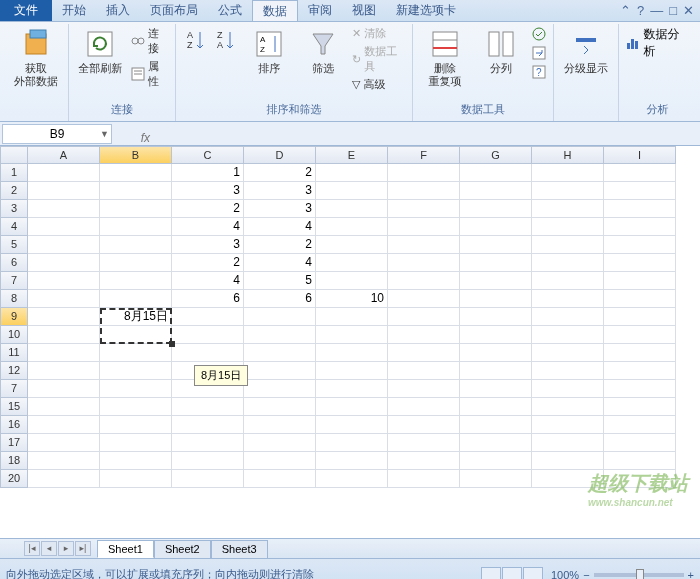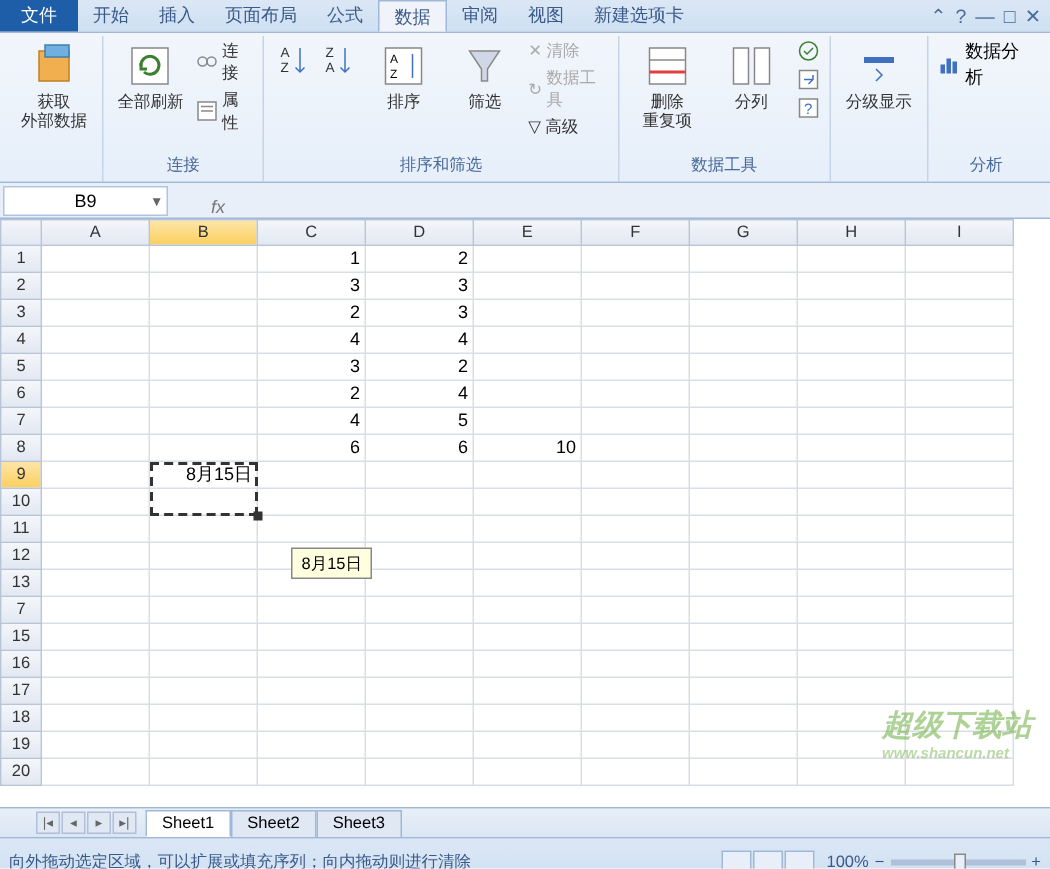--- a/index.html
+++ b/index.html
@@ -409,32 +409,20 @@
         <div class="cell" style="width: 72px;"></div>
         <div class="cell" style="width: 72px;"></div>
         <div class="cell" style="width: 72px;"></div>
         <div class="cell" style="width: 72px;"></div>
         <div class="cell" style="width: 72px;"></div>
         <div class="cell" style="width: 72px;"></div>
         <div class="cell" style="width: 72px;"></div>
         <div class="cell" style="width: 72px;"></div>
       </div>
       <div class="row">
-        <div class="rowhdr">13</div>
-        <div class="cell" style="width: 72px;"></div>
-        <div class="cell" style="width: 72px;"></div>
-        <div class="cell" style="width: 72px;"></div>
-        <div class="cell" style="width: 72px;"></div>
-        <div class="cell" style="width: 72px;"></div>
-        <div class="cell" style="width: 72px;"></div>
-        <div class="cell" style="width: 72px;"></div>
-        <div class="cell" style="width: 72px;"></div>
-        <div class="cell" style="width: 72px;"></div>
-      </div>
-      <div class="row">
         <div class="rowhdr">7</div>
         <div class="cell" style="width: 72px;"></div>
         <div class="cell" style="width: 72px;"></div>
         <div class="cell" style="width: 72px;"></div>
         <div class="cell" style="width: 72px;"></div>
         <div class="cell" style="width: 72px;"></div>
         <div class="cell" style="width: 72px;"></div>
         <div class="cell" style="width: 72px;"></div>
         <div class="cell" style="width: 72px;"></div>
         <div class="cell" style="width: 72px;"></div>
@@ -470,32 +458,20 @@
         <div class="cell" style="width: 72px;"></div>
         <div class="cell" style="width: 72px;"></div>
         <div class="cell" style="width: 72px;"></div>
         <div class="cell" style="width: 72px;"></div>
         <div class="cell" style="width: 72px;"></div>
         <div class="cell" style="width: 72px;"></div>
         <div class="cell" style="width: 72px;"></div>
       </div>
       <div class="row">
         <div class="rowhdr">18</div>
-        <div class="cell" style="width: 72px;"></div>
-        <div class="cell" style="width: 72px;"></div>
-        <div class="cell" style="width: 72px;"></div>
-        <div class="cell" style="width: 72px;"></div>
-        <div class="cell" style="width: 72px;"></div>
-        <div class="cell" style="width: 72px;"></div>
-        <div class="cell" style="width: 72px;"></div>
-        <div class="cell" style="width: 72px;"></div>
-        <div class="cell" style="width: 72px;"></div>
-      </div>
-      <div class="row">
-        <div class="rowhdr">19</div>
         <div class="cell" style="width: 72px;"></div>
         <div class="cell" style="width: 72px;"></div>
         <div class="cell" style="width: 72px;"></div>
         <div class="cell" style="width: 72px;"></div>
         <div class="cell" style="width: 72px;"></div>
         <div class="cell" style="width: 72px;"></div>
         <div class="cell" style="width: 72px;"></div>
         <div class="cell" style="width: 72px;"></div>
         <div class="cell" style="width: 72px;"></div>
       </div>

